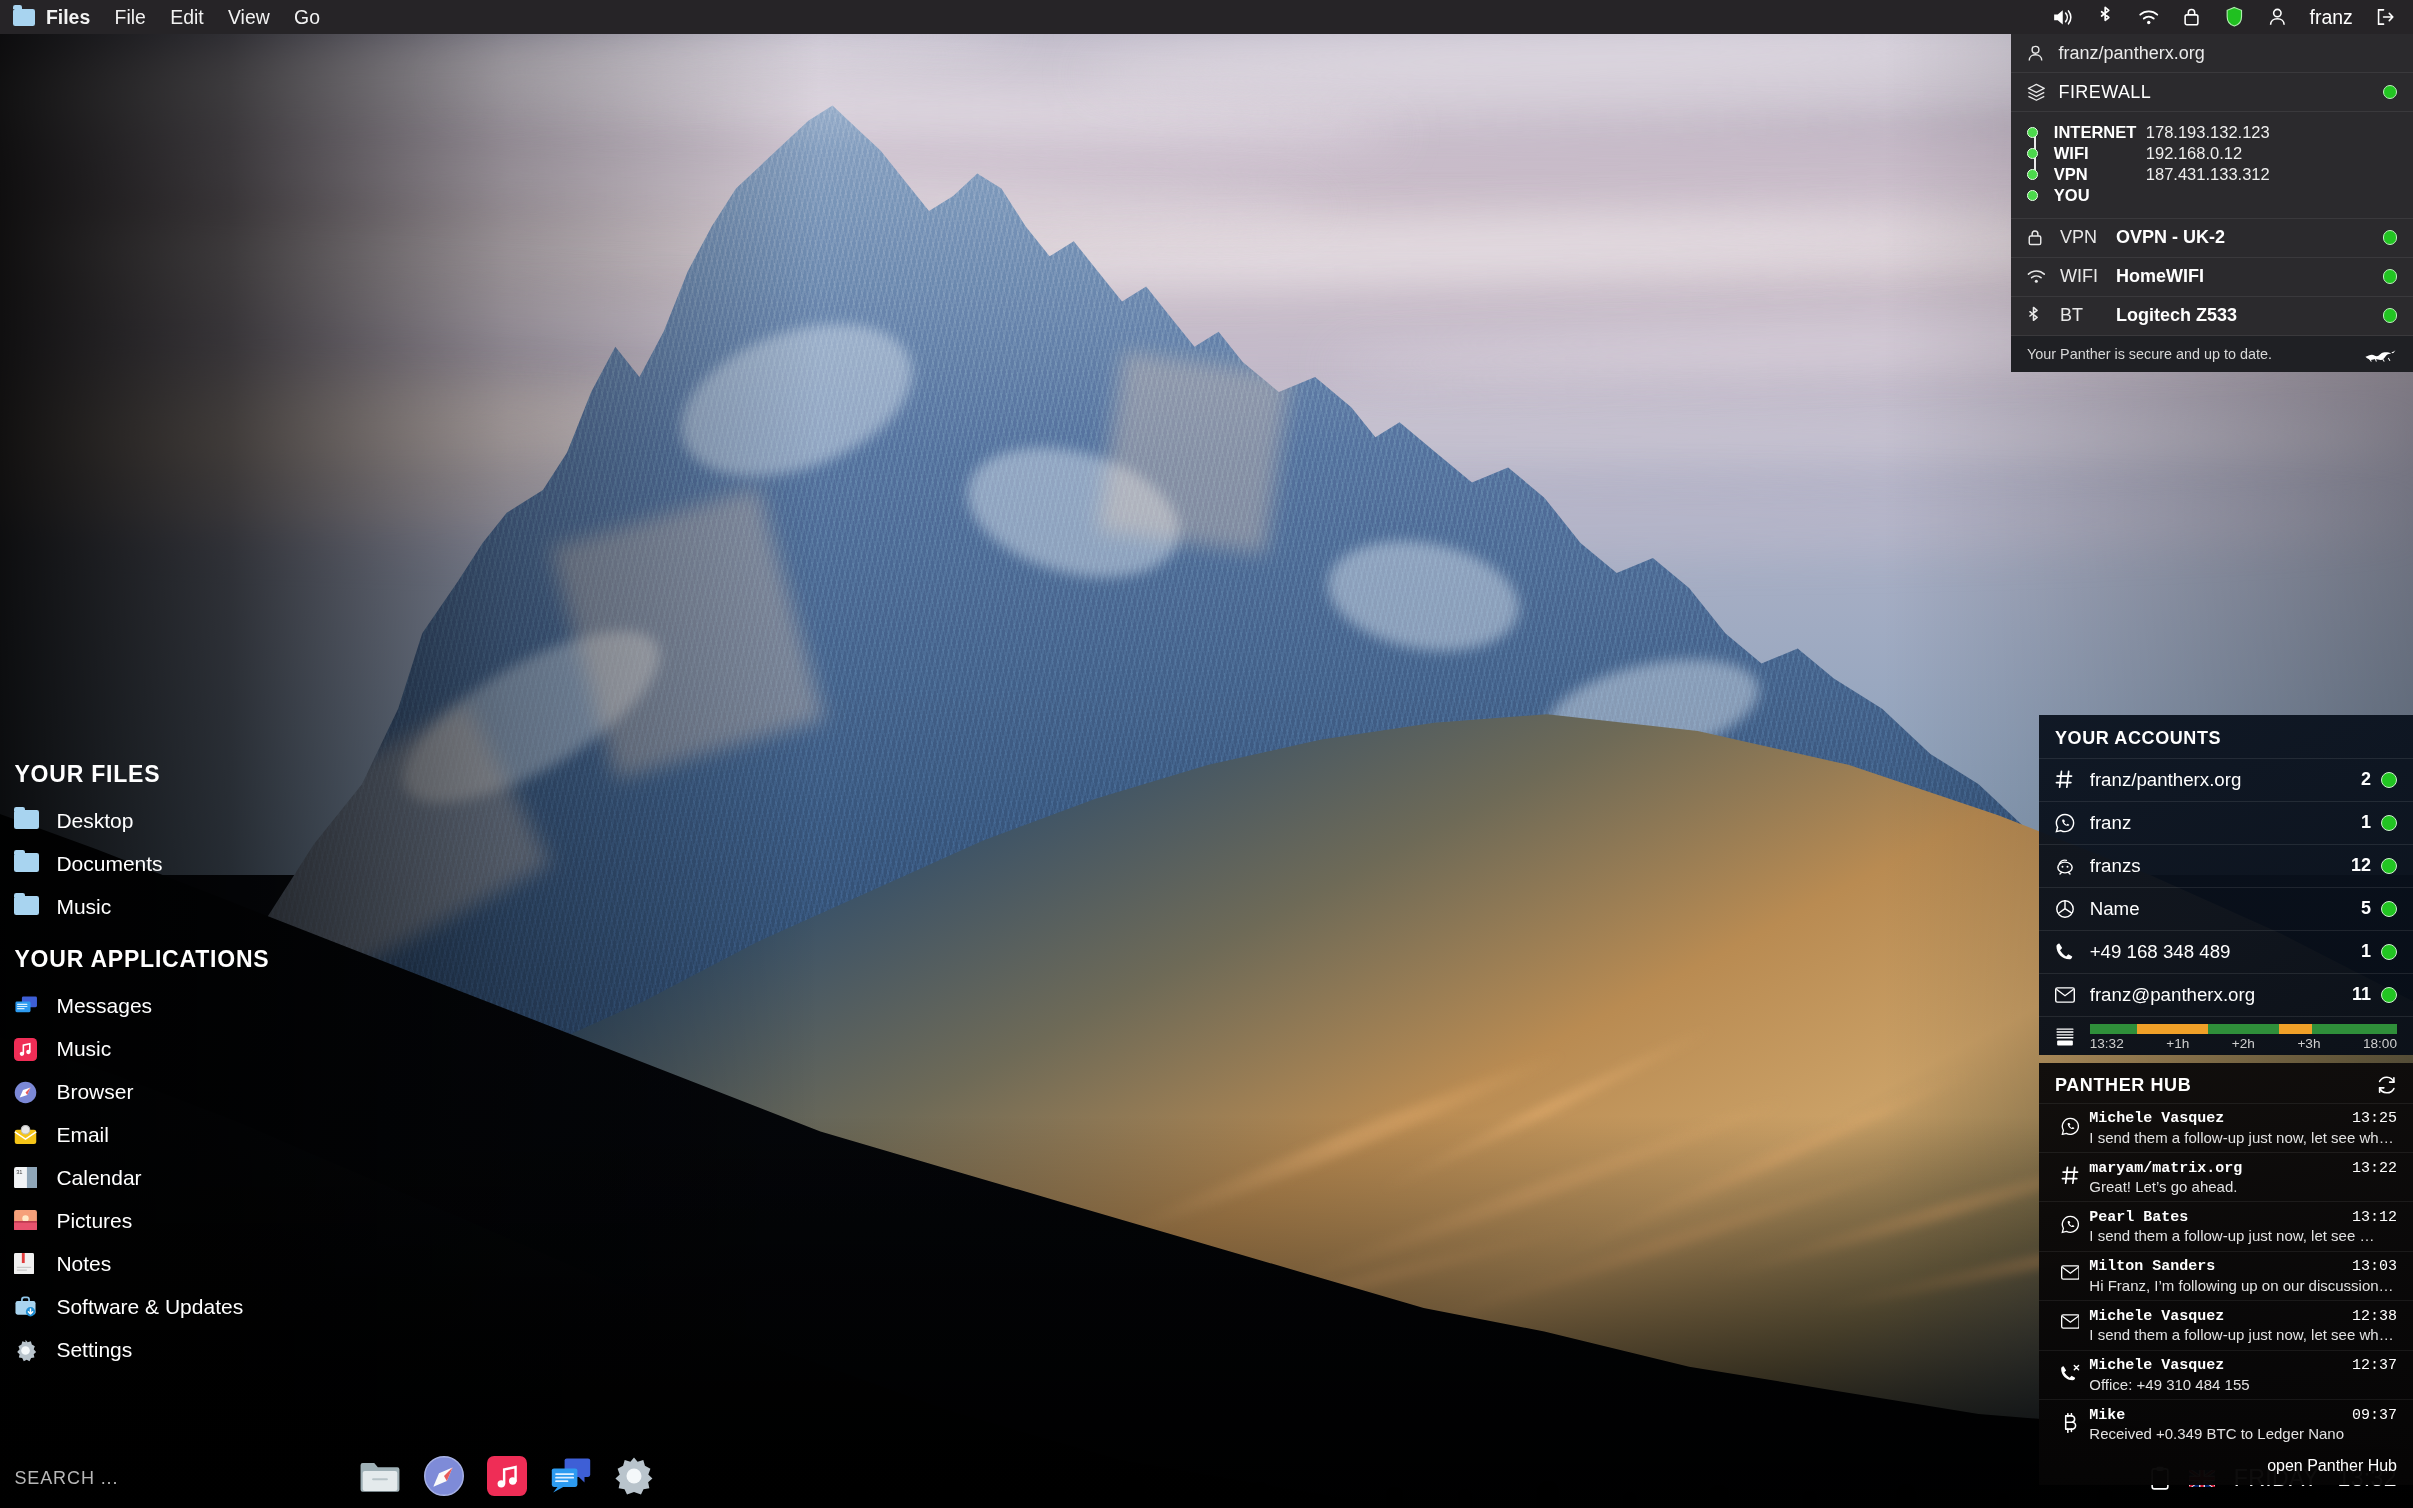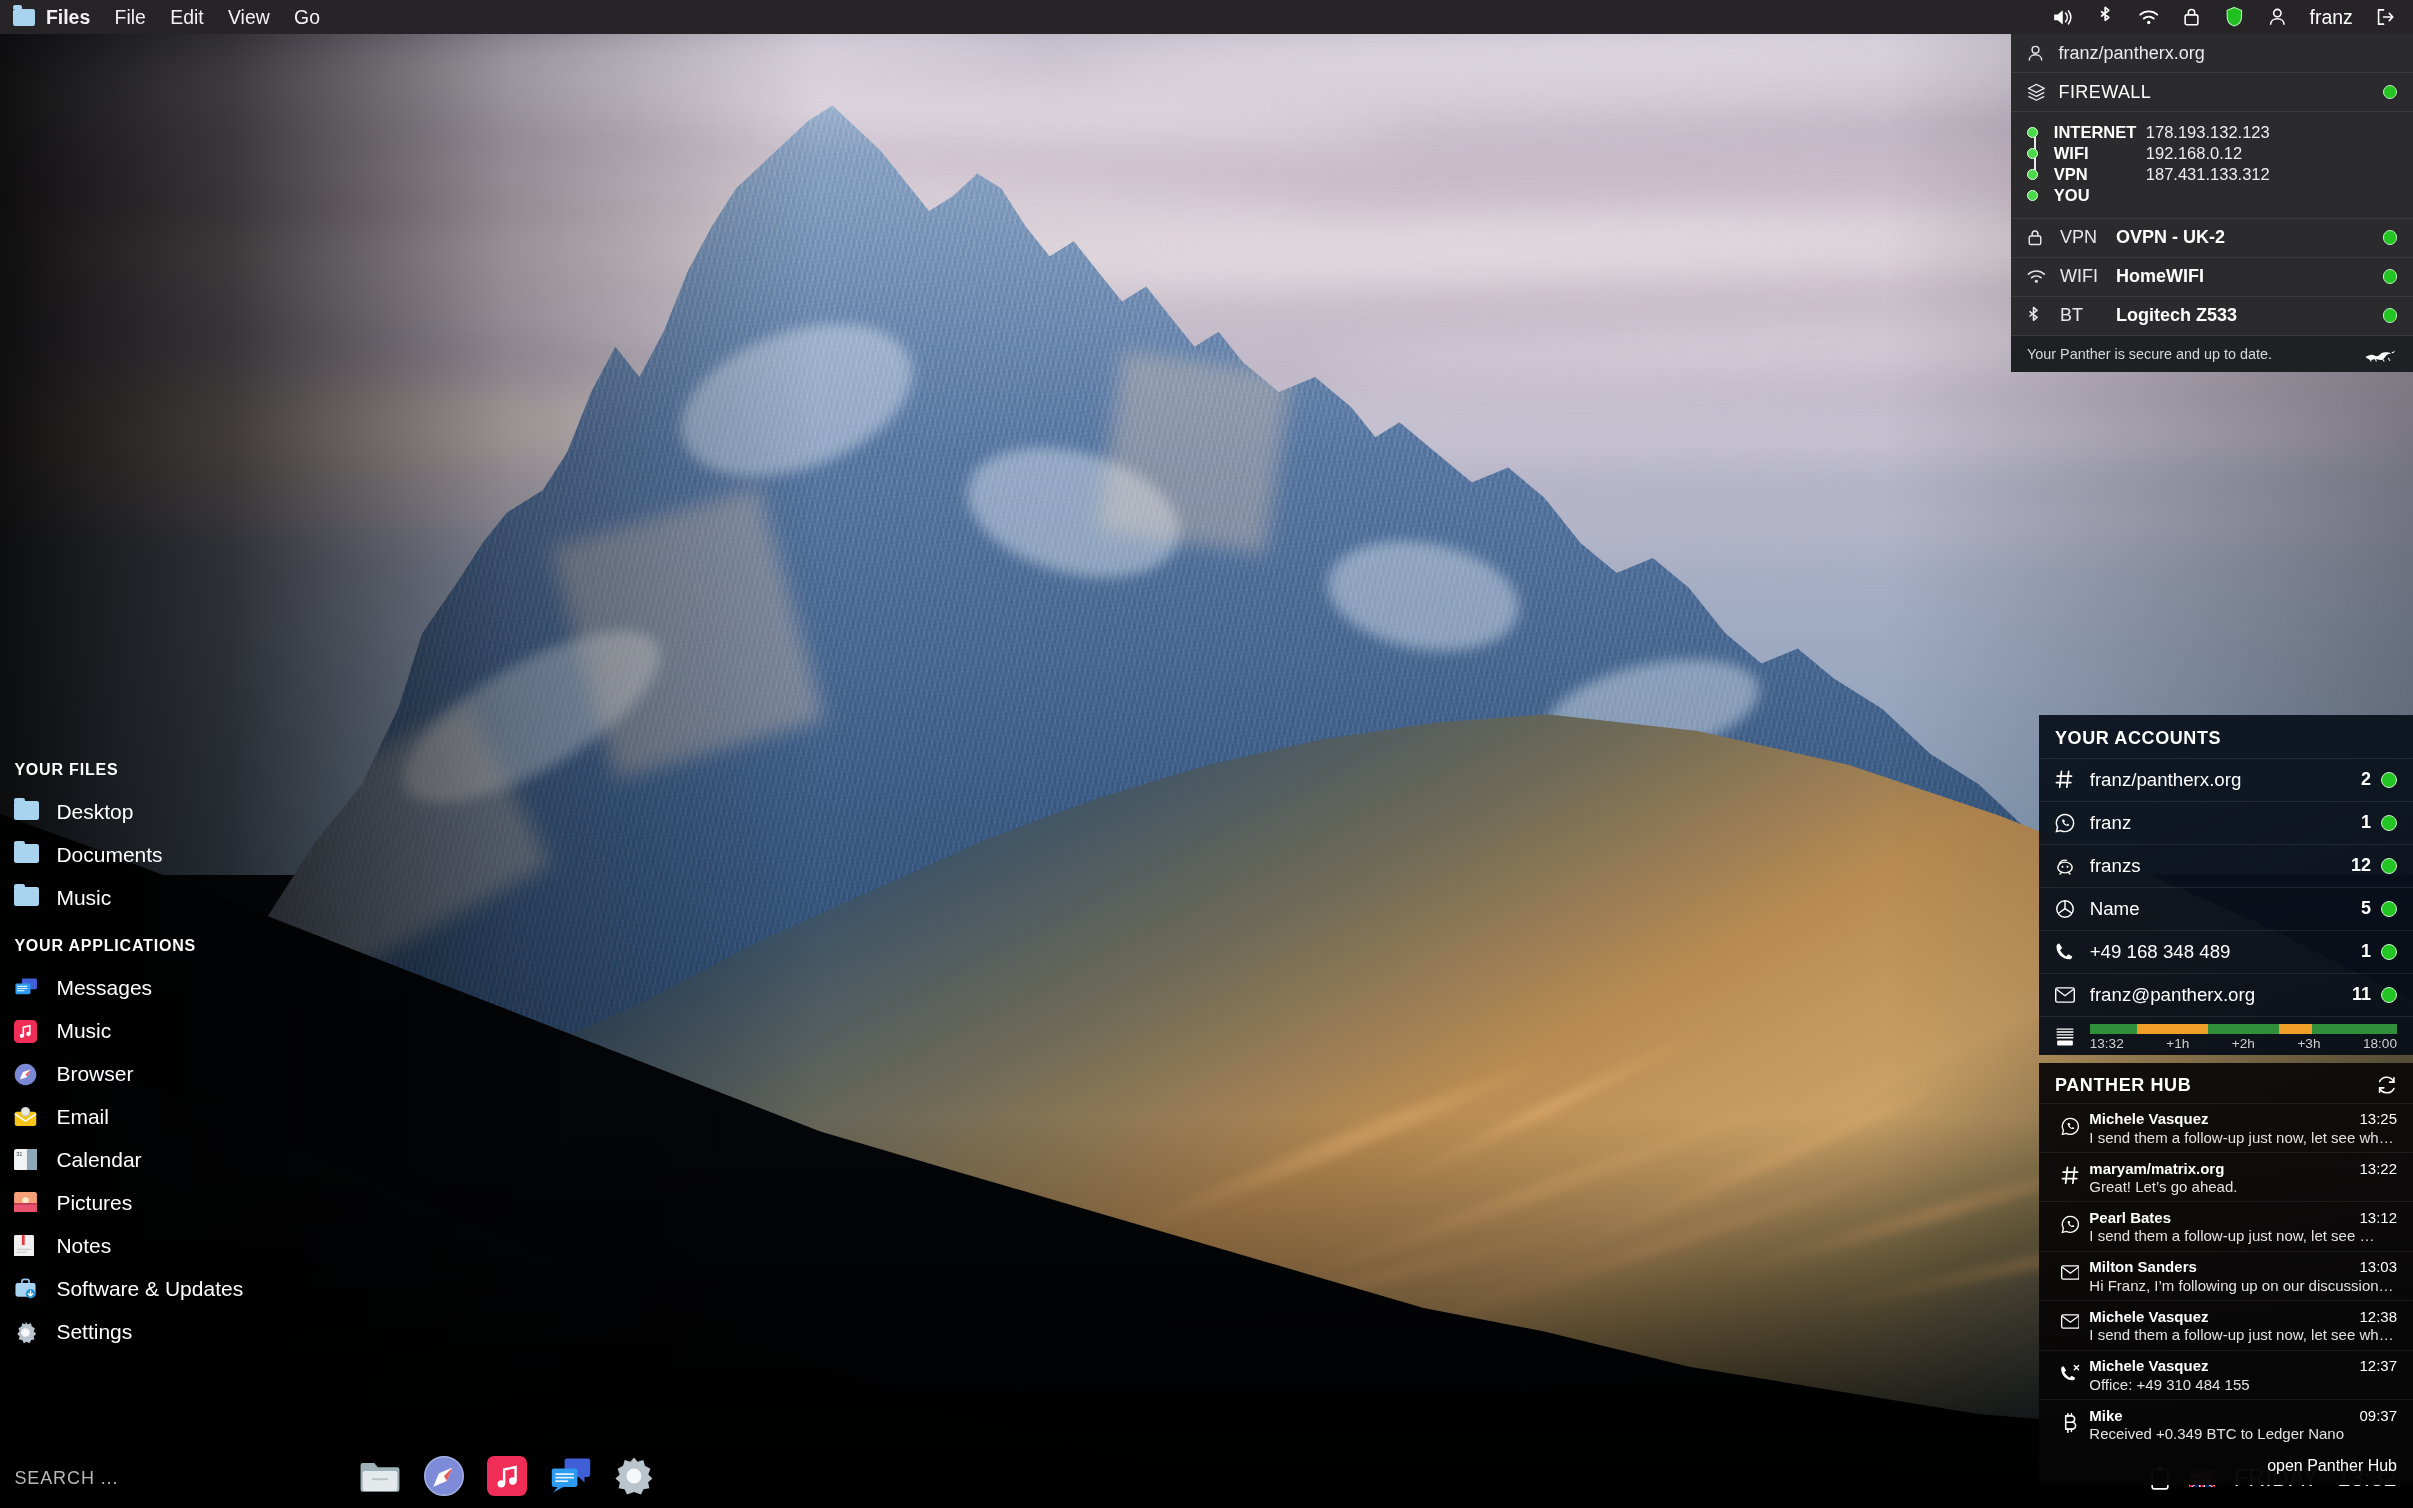--- a/index.html
+++ b/index.html
@@ -146,21 +146,21 @@
   .ch-label{ font-size:16.5px; font-weight:bold; color:#fff; width:92px;}
   .ch-val{ font-size:16.5px; color:#efefef;}
   .fw-k{ font-size:18px; color:#e8e8e8; margin-left:8.6px; width:56px;}
   .fw-v{ font-size:18px; color:#fff; font-weight:bold;}
   .fw-foot{ display:flex; align-items:center; height:36px; padding:0 16px; background:#1f2024;}
   .fw-foot-txt{ font-size:14.4px; color:#d8d8d8;}
   .fw-panther{ margin-left:auto; width:33px; height:16px; }
 
   
   #sidebar{ position:absolute; left:0; top:761px; width:460px; z-index:30; }
-  .sb-head{ font-size:16px; font-weight:bold; letter-spacing:0.8px; color:#fff; padding:0 0 0 14.4px; margin-bottom:11.5px;}
+  .sb-head{ font-size:23px; font-weight:bold; letter-spacing:0.8px; color:#fff; padding:0 0 0 14.4px; margin-bottom:11.5px;}
   .sb-item{ display:flex; align-items:center; height:43px; padding-left:14.4px; cursor:default;}
   .sb-ico{ width:26px; height:21.5px; margin-right:16px; flex:0 0 auto; position:relative;}
   .sb-label{ font-size:21px; color:#fff;}
   .fold{ width:24.4px; height:18.7px; background:#a8d4f0; border-radius:2.2px; position:relative;}
   .fold:before{ content:""; position:absolute; left:0; top:-3.6px; width:44%; height:4.3px; background:#a8d4f0; border-radius:2.2px 2.2px 0 0;}
   .sb-head2{ margin-top:17px; }
 
   
   #searchbar{ position:absolute; left:14.4px; bottom:18.7px; width:330px; z-index:32;}
   #search-input{ background:transparent; border:none; outline:none; color:#b8b8b8;
@@ -195,21 +195,21 @@
 
   
   #hub{ position:absolute; right:0; top:1063px; width:374px; z-index:35;
     background:linear-gradient(180deg, rgba(12,10,10,.96), rgba(6,5,5,.97));}
   .hub-head{ display:flex; align-items:flex-start; padding:11.5px 16px 7.2px 16px;}
   .hub-title{ font-size:18px; font-weight:bold; letter-spacing:0.6px;}
   .hub-refresh{ margin-left:auto; }
   .hub-row{ display:flex; align-items:flex-start; padding:6.5px 16px; border-top:0.7px solid rgba(255,255,255,.07);}
   .hub-ico{ width:30px; flex:0 0 auto; display:flex; align-items:center; justify-content:center; padding-top:6.5px;}
   .hub-body{ flex:1; margin-left:4.3px; min-width:0;}
-  .hub-line1{ display:flex; align-items:flex-end;}
+  .hub-line1{ display:flex; align-items:flex-end;font-family:Liberation Mono, monospace;}
   .hub-from{ font-size:15px; font-weight:bold; color:#fff; white-space:nowrap; overflow:hidden; text-overflow:ellipsis;}
   .hub-time{ margin-left:auto; font-size:15px; color:#fff; padding-left:7.2px; white-space:nowrap;}
   .hub-prev{ font-size:15px; color:#e2e2e2; white-space:nowrap; overflow:hidden; text-overflow:ellipsis; margin-top:1.4px;}
   .hub-foot{ text-align:right; padding:8.6px 16px 10px 16px; font-size:16px; color:#fff;}
 
   svg{ display:block; }
 </style>
 </head>
 <body>
 

